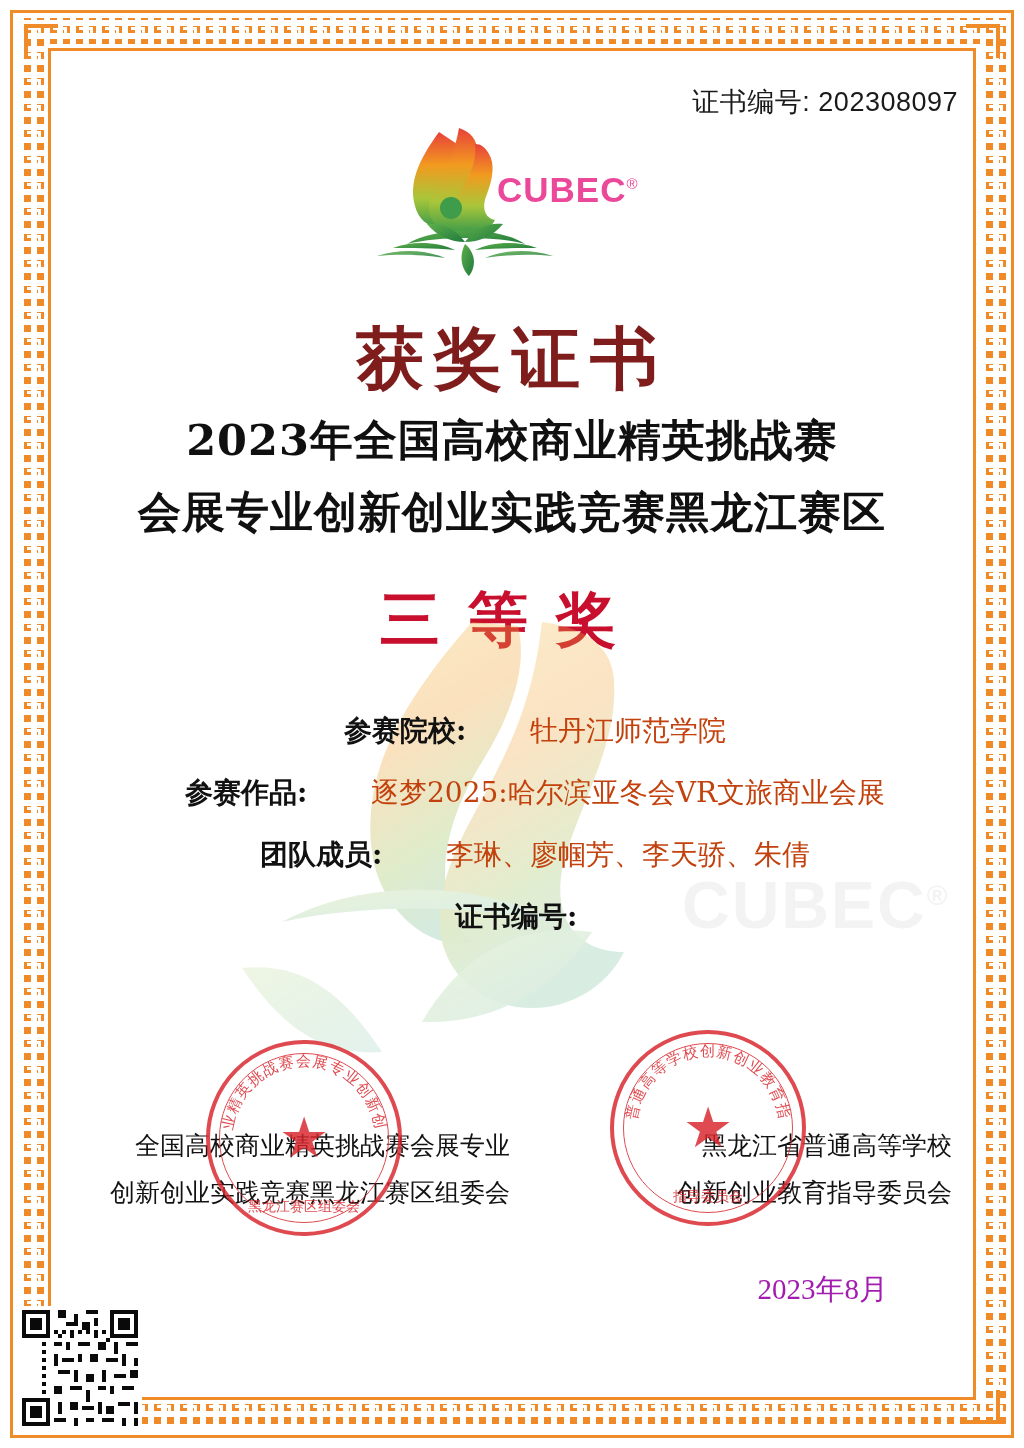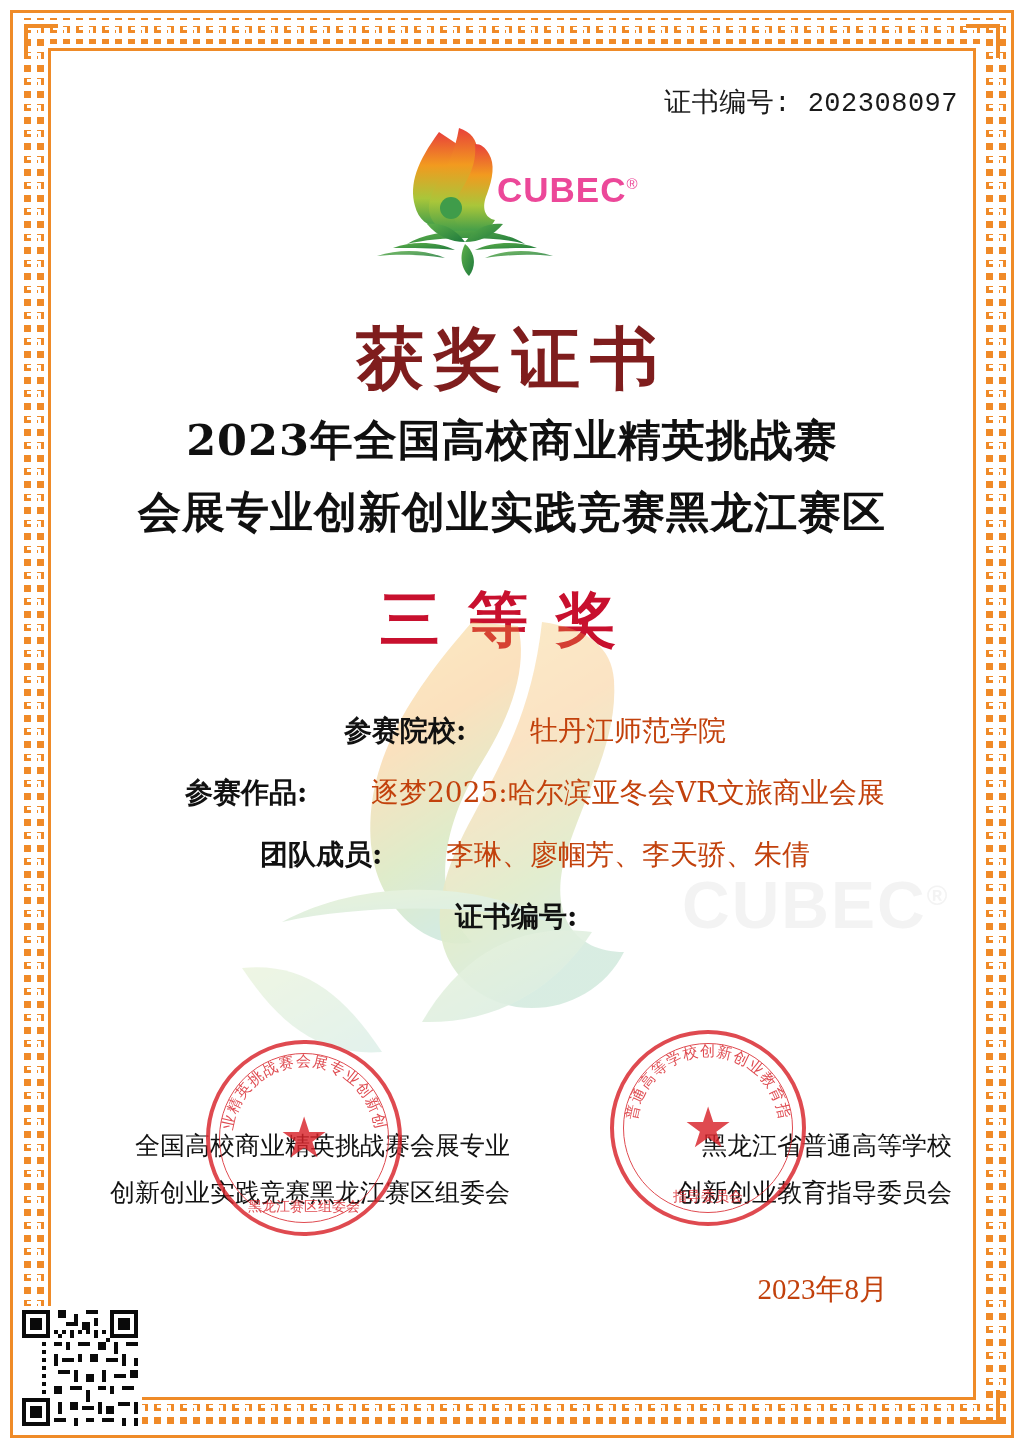--- a/index.html
+++ b/index.html
@@ -63,21 +63,21 @@
   .content {
     position: absolute;
     left: 52px; top: 52px;
     width: 920px; height: 1344px;
   }
 
   .cert-no {
     position: absolute;
     right: 14px;
     top: 32px;
-    font-family: Liberation Mono, monospace;
+    font-family: Liberation Sans, sans-serif;
     font-size: 27px;
     color: #1a1a1a;
     letter-spacing: 0.5px;
   }
 
   
   .logo-wrap {
     position: absolute;
     left: 0; right: 0;
     top: 70px;
@@ -218,21 +218,21 @@
     text-align: right;
   }
   .org-left { left: 58px; top: 60px; width: 400px; }
   .org-right { right: 20px; top: 60px; width: 340px; }
   .date-line {
     position: absolute;
     right: 84px;
     top: 208px;
     font-family: "Liberation Serif", serif;
     font-size: 29px;
-    color: #c2410c;
+    color: #a21caf;
   }
 
   
   .seal {
     position: absolute;
     border-radius: 50%;
     border: 4px solid #d8232a;
     opacity: 0.82;
   }
   .seal-left {

